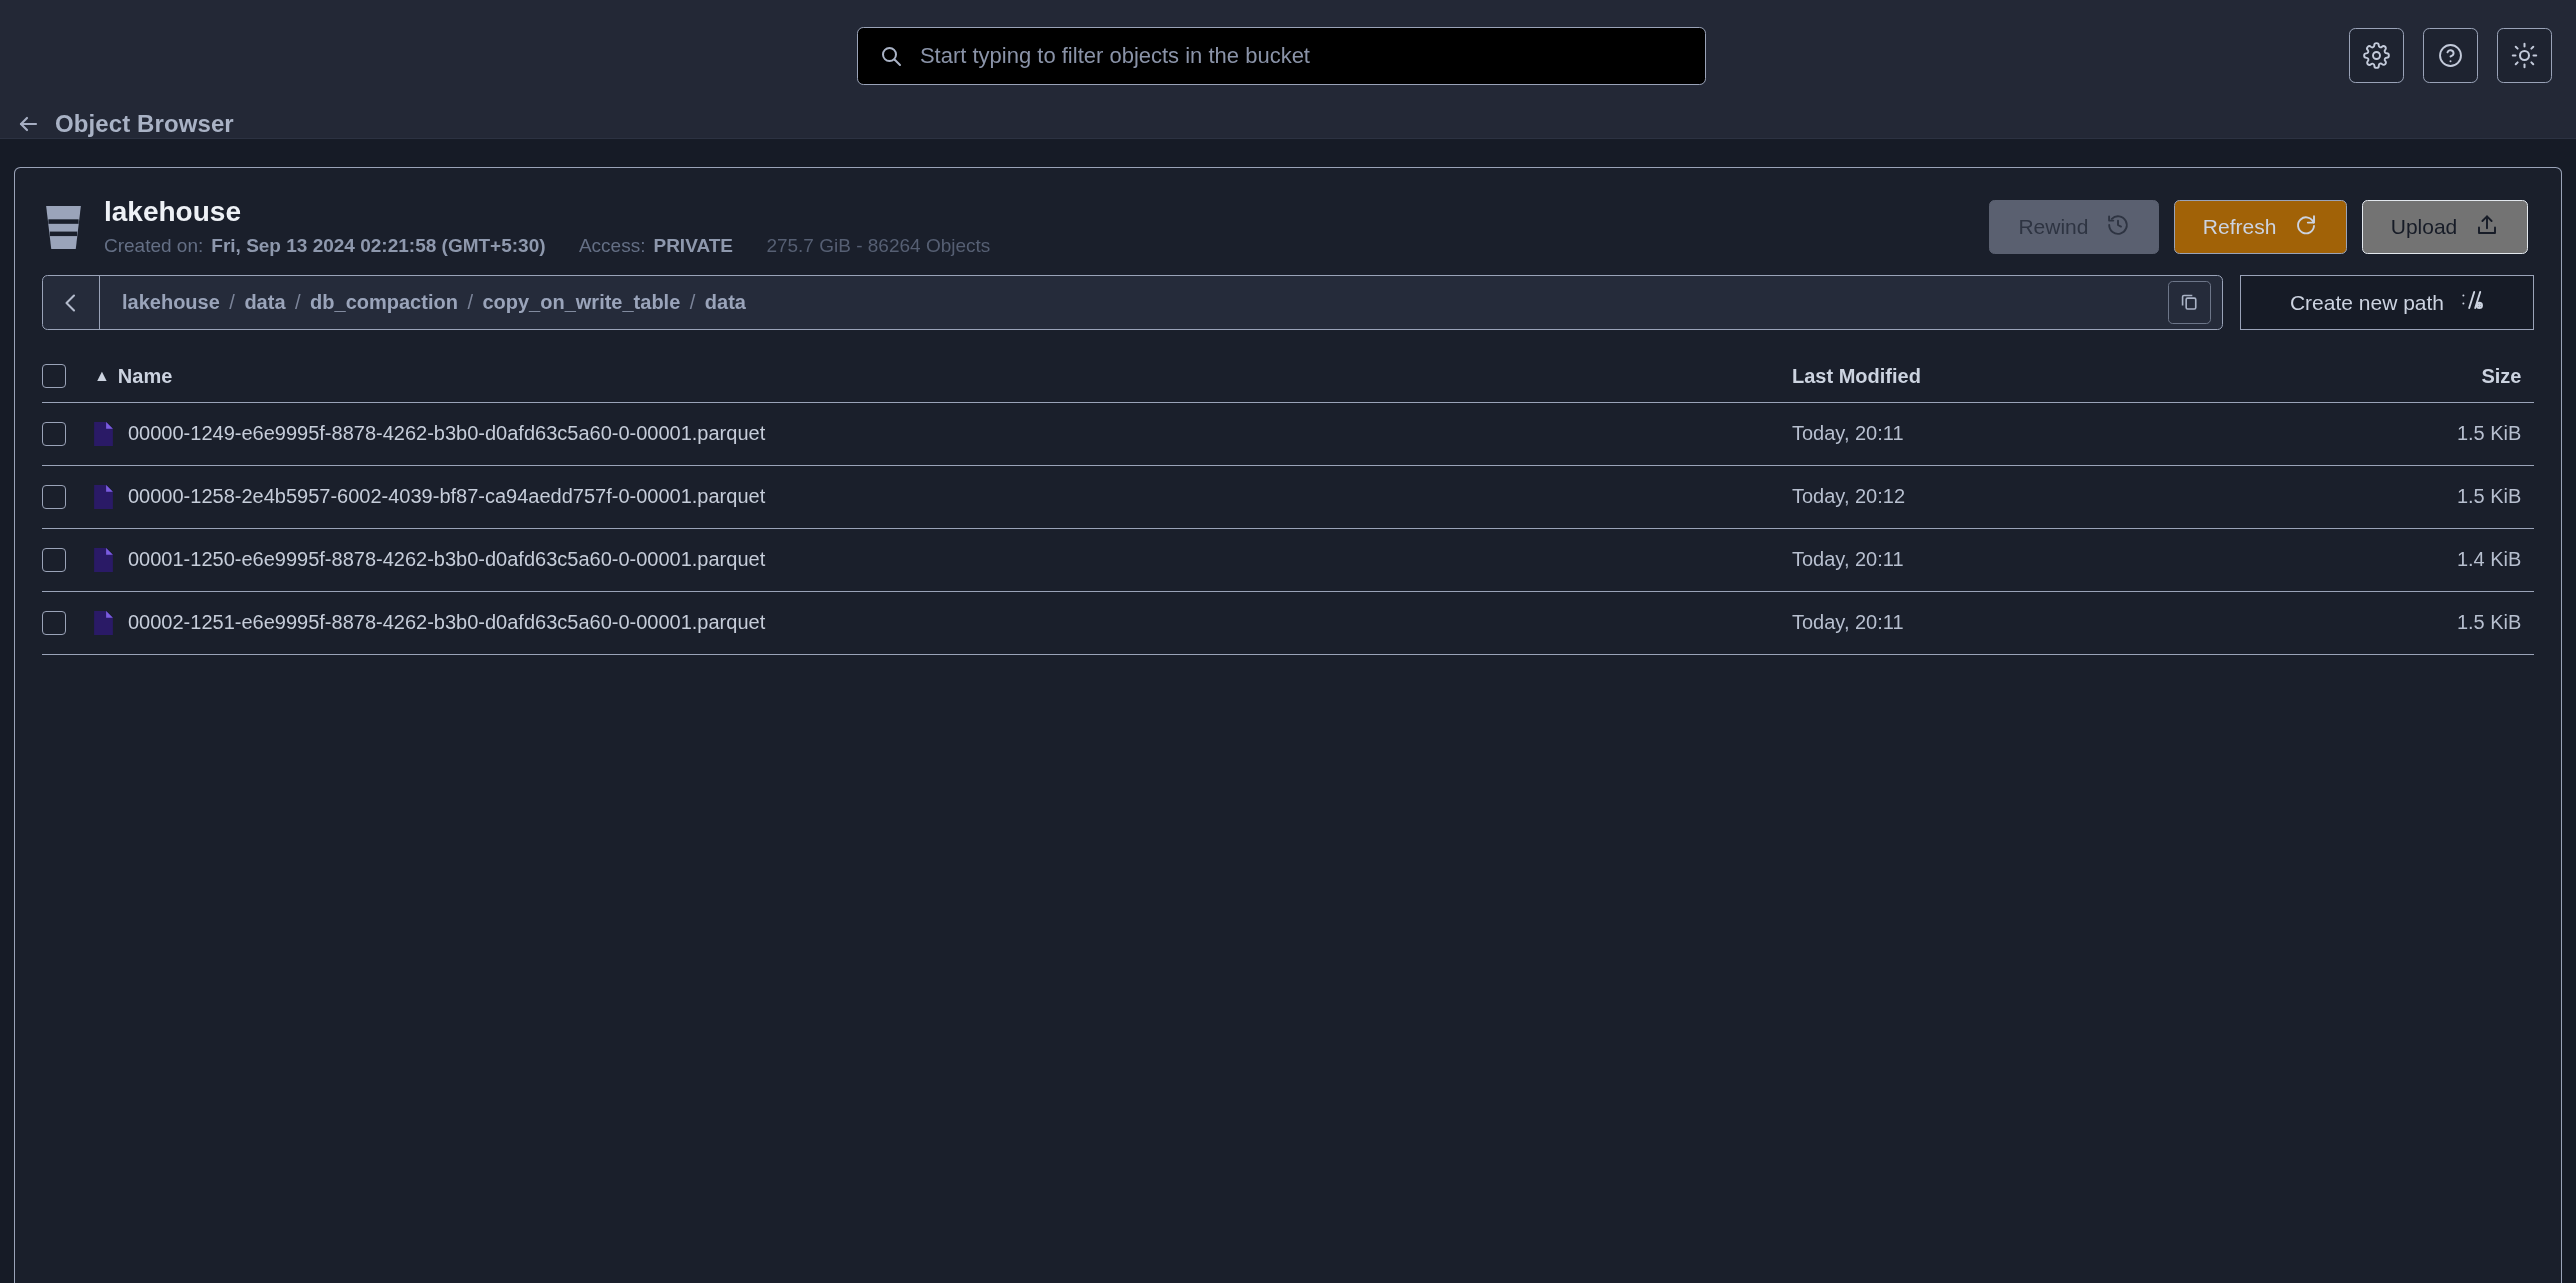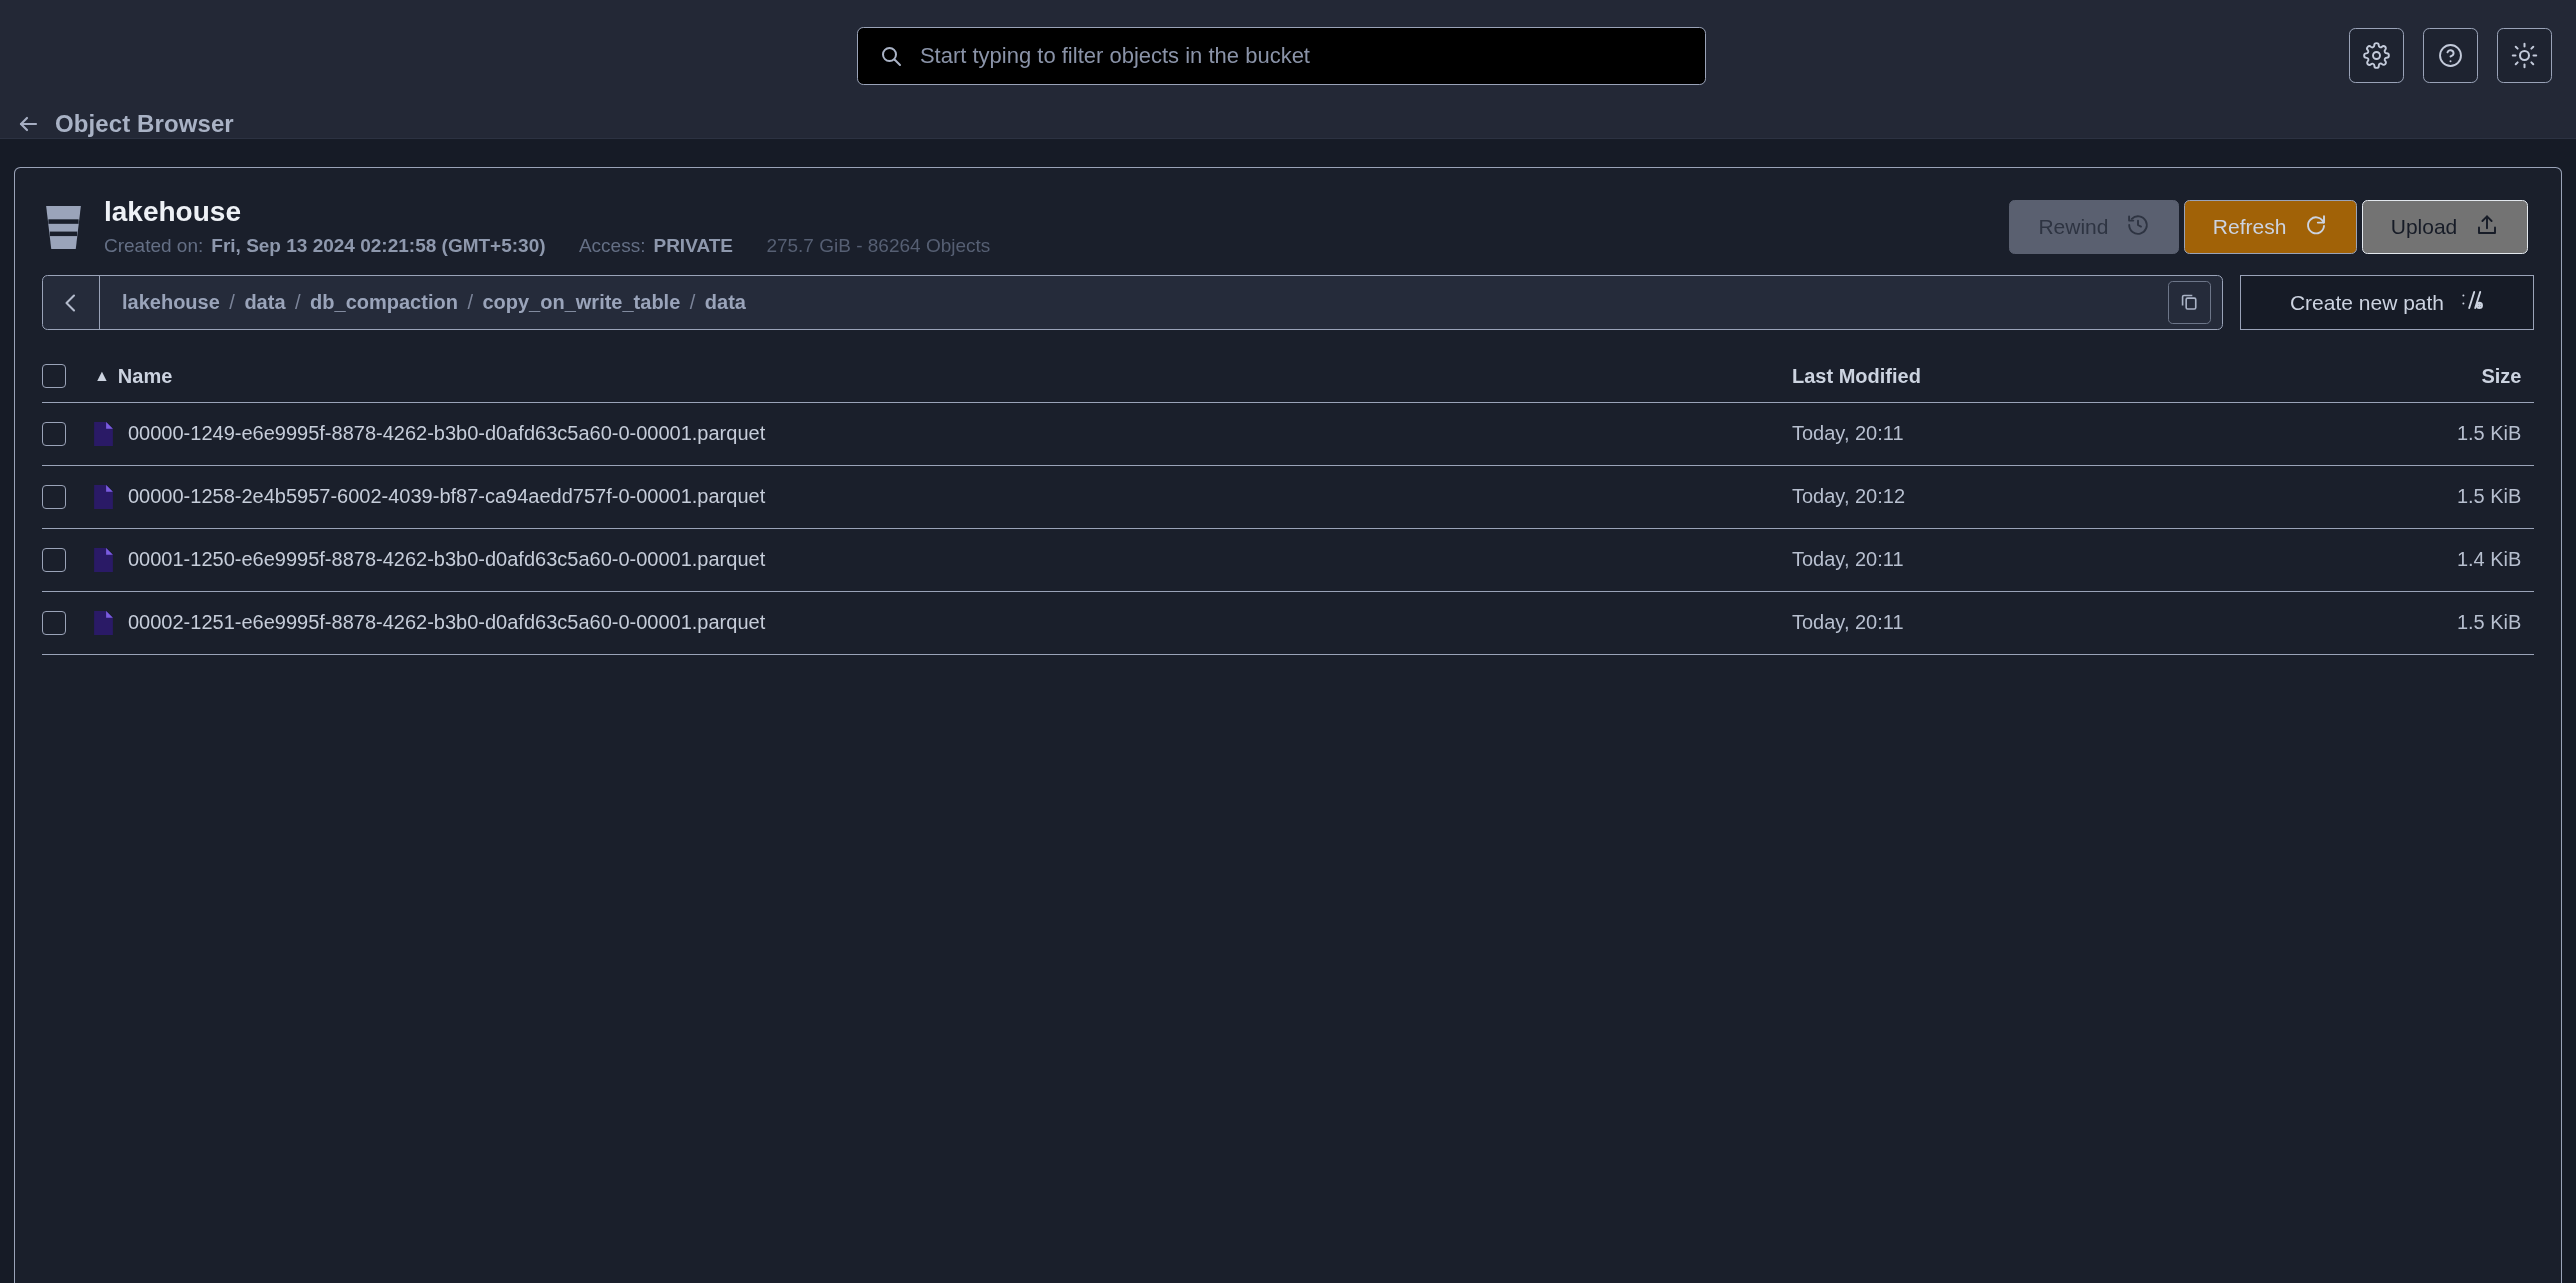--- a/index.html
+++ b/index.html
@@ -95,21 +95,21 @@
   }
   .bucket-meta {
     font-size: 19px; color: #646f85;
     display: flex; align-items: baseline; gap: 8px;
   }
   .bucket-meta .lbl { color: #646f85; }
   .bucket-meta .val { color: #8e98ad; font-weight: 700; }
   .bucket-meta .sep { display: inline-block; width: 17.4px; }
   .bucket-meta .usage { color: #565f73; }
 
-  .head-actions { display: flex; align-items: center; gap: 5px; margin-right: 6.3px; }
+  .head-actions { display: flex; align-items: center; gap: 15px; margin-right: 6.3px; }
   .btn {
     height: 54px;
     display: flex; align-items: center; justify-content: center;
     gap: 17.4px;
     padding: 0 28px;
     border-radius: 5.5px;
     font-size: 21px;
     cursor: pointer;
     white-space: nowrap;
   }

